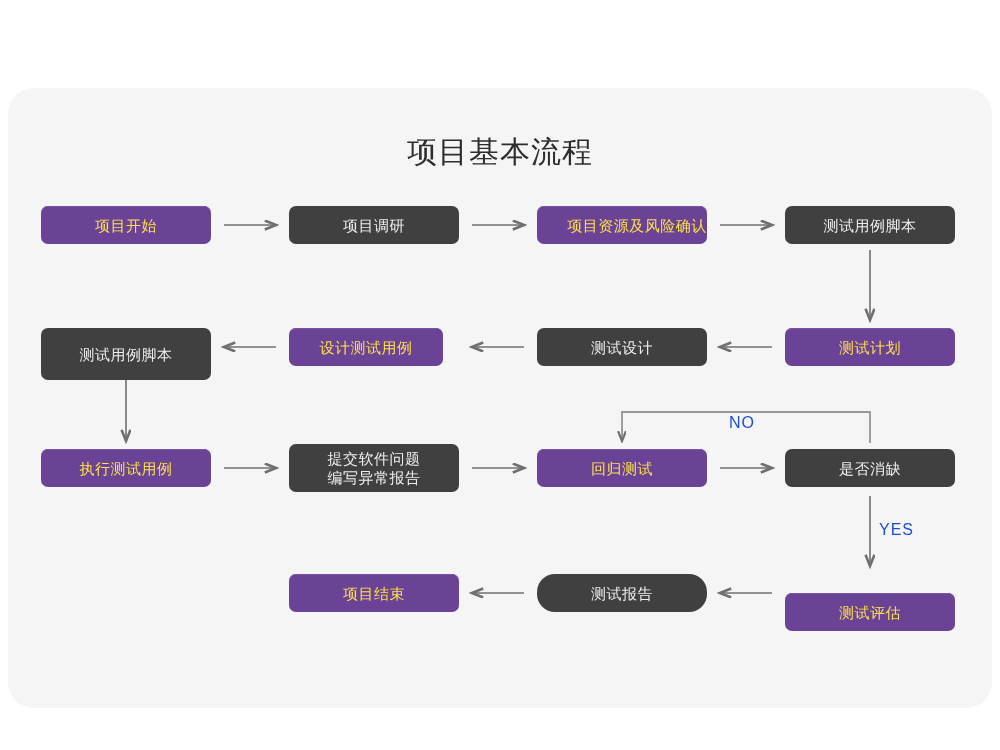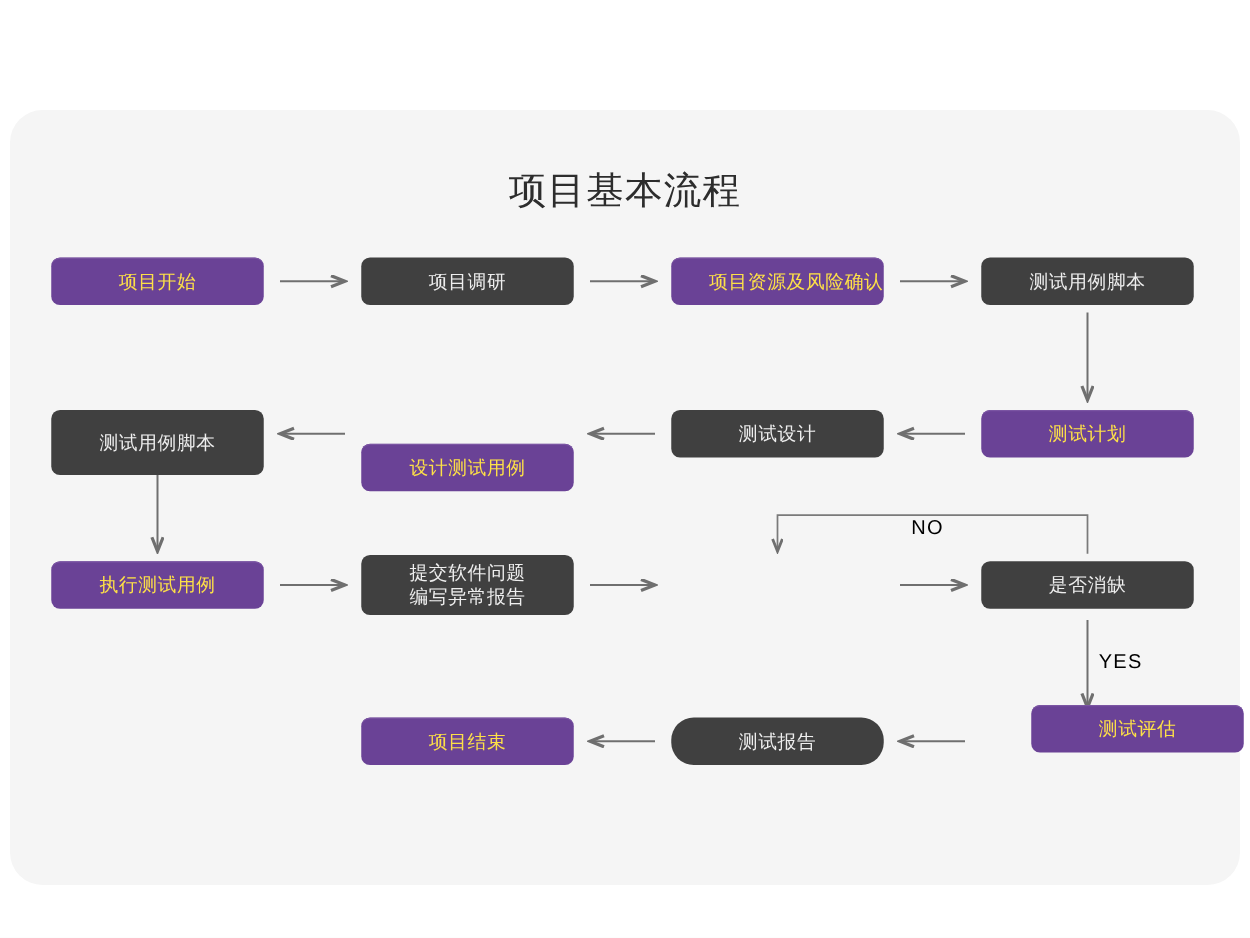--- a/index.html
+++ b/index.html
@@ -54,21 +54,21 @@
   .node.gray {
     background: #404040;
     color: #eeeeee;
   }
   .node.tall {
     height: 48px;
   }
   .hlabel {
     position: absolute;
     font-size: 16px;
-    color: #000000;
+    color: #1d4ed8;
     letter-spacing: 1px;
   }
   svg.links {
     position: absolute;
     left: 0; top: 0;
     width: 1000px; height: 750px;
     pointer-events: none;
   }
   svg.links path, svg.links line { stroke: #6f6f6f; stroke-width: 1.6; fill: none; }
   svg.links .thin { stroke: #7a7a7a; stroke-width: 1.4; }
@@ -112,29 +112,30 @@
     <line x1="772" y1="593" x2="720" y2="593" marker-end="url(#ah)"></line>
     <line x1="524" y1="593" x2="472" y2="593" marker-end="url(#ah)"></line>
   </svg>
 
   <div class="node purple" style="left: 41px; top: 206px; width: 170px; height: 38px;">项目开始</div>
   <div class="node gray" style="left: 289px; top: 206px; width: 170px; height: 38px;">项目调研</div>
   <div class="node purple" style="left: 537px; top: 206px; width: 170px; height: 38px; padding-left: 30px;">项目资源及风险确认</div>
   <div class="node gray" style="left: 785px; top: 206px; width: 170px; height: 38px;">测试用例脚本</div>
 
   <div class="node gray" style="left: 41px; top: 328px; width: 170px; height: 52px; text-align: right;">测试用例脚本</div>
-  <div class="node purple" style="left: 289px; top: 328px; width: 170px; height: 38px; margin-top: 27px;">设计测试用例</div>
+  <div class="node purple" style="left: 289px; top: 328px; width: 154px; height: 38px;">设计测试用例</div>
   <div class="node gray" style="left: 537px; top: 328px; width: 170px; height: 38px;">测试设计</div>
   <div class="node purple" style="left: 785px; top: 328px; width: 170px; height: 38px;">测试计划</div>
 
   <div class="node purple" style="left: 41px; top: 449px; width: 170px; height: 38px;">执行测试用例</div>
   <div class="node gray tall" style="left: 289px; top: 444px; width: 170px; height: 48px;">提交软件问题
 编写异常报告</div>
+  <div class="node purple" style="left: 537px; top: 449px; width: 170px; height: 38px;">回归测试</div>
   <div class="node gray" style="left: 785px; top: 449px; width: 170px; height: 38px;">是否消缺</div>
 
   <div class="node purple" style="left: 289px; top: 574px; width: 170px; height: 38px;">项目结束</div>
   <div class="node gray" style="left: 537px; top: 574px; width: 170px; height: 38px; border-radius: 18px;">测试报告</div>
-  <div class="node purple" style="left: 785px; top: 564px; width: 170px; height: 38px; margin-left: 40px;">测试评估</div>
+  <div class="node purple" style="left: 785px; top: 593px; width: 170px; height: 38px;">测试评估</div>
 
   <div class="hlabel" style="left: 729px; top: 414px;">NO</div>
   <div class="hlabel" style="left: 879px; top: 521px;">YES</div>
 
 </div>
 
 </body></html>

